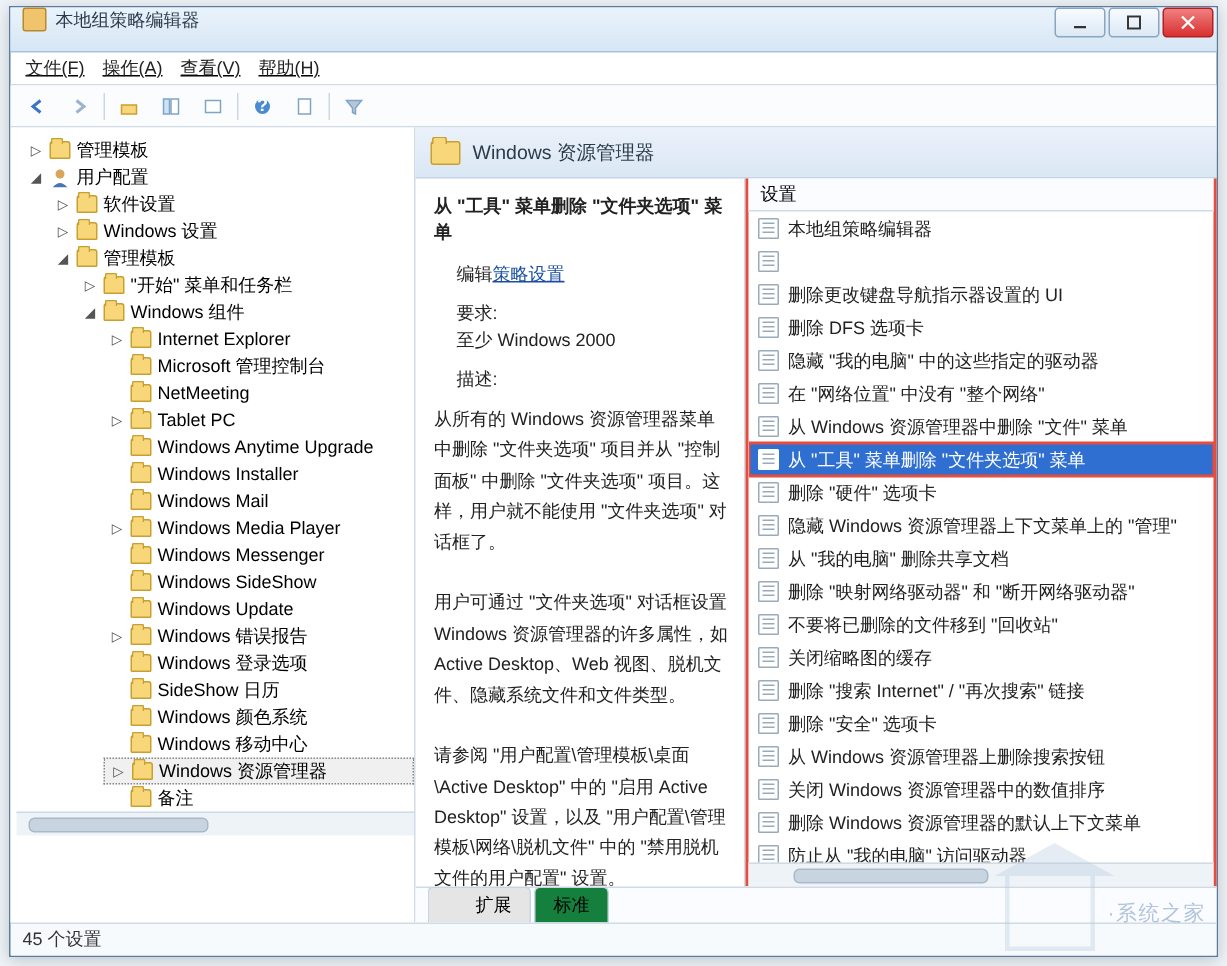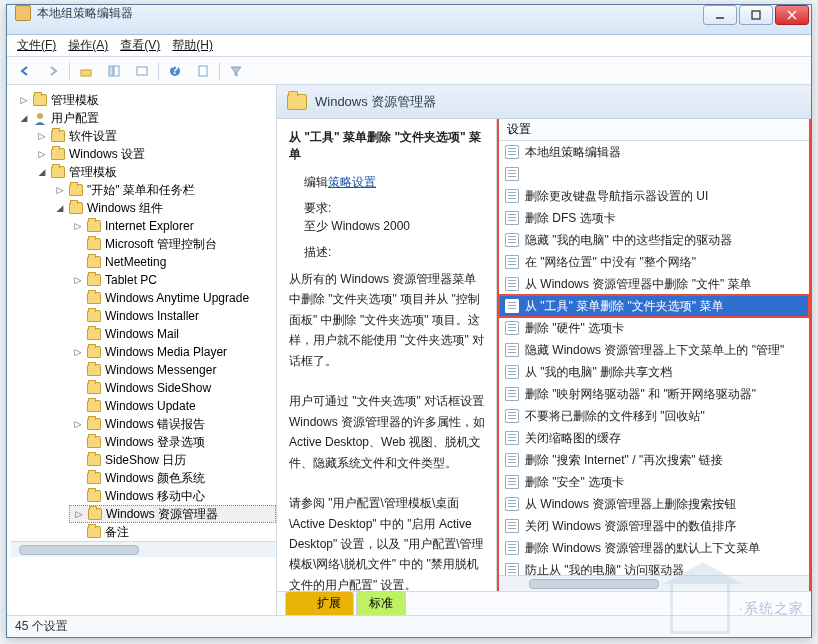--- a/index.html
+++ b/index.html
@@ -55,22 +55,22 @@
 .list-item .doc { width: 14px; height: 14px; border: 1px solid #9ab; background: #fff; border-radius: 1px; position: relative; }
 .list-item .doc:after { content:""; position:absolute; left:2px; top:2px; right:2px; height:1px; background:#9ab; box-shadow:0 3px 0 #9ab, 0 6px 0 #9ab; }
 .list-item .doc.sel { border-color:#fff; }
 .list-item.sel { background: #2f6fd1; color: #fff; outline: 2px solid #e74c3c; outline-offset: -1px; }
 .list-item:not(.sel) { color: #222; }
 
 .scrollbar-h { height: 16px; background: #eef3f8; border-top: 1px solid #d0dbe6; display: flex; align-items: center; }
 .sb-thumb { height: 10px; background: #c8d4e0; border: 1px solid #a9b9c9; border-radius: 4px; }
 
 .tabs-row { height: 24px; display: flex; align-items: flex-end; border-top: 1px solid #d0dbe6; padding-left: 8px; gap: 2px; background: #fafcff; }
-.tab { padding: 3px 12px; border: 1px solid #c6d4e3; border-bottom: none; border-radius: 4px 4px 0 0; background: #bef264; }
-.tab.active { background: #eab308; font-weight: normal; padding-left: 31px; }
+.tab { padding: 3px 12px; border: 1px solid #c6d4e3; border-bottom: none; border-radius: 4px 4px 0 0; background: #15803d; }
+.tab.active { background: #e5e5e5; font-weight: normal; padding-left: 31px; }
 
 .statusbar { height: 22px; border-top: 1px solid #d0dbe6; display: flex; align-items: center; padding: 0 8px; color: #333; background: #f7fafd; }
 
 
 .watermark { position: absolute; right: 14px; bottom: 10px; color: rgba(255,255,255,.15); display:flex; align-items:center; gap:8px; pointer-events:none; }
 .watermark .house { width:60px; height:50px; border:3px solid rgba(180,200,220,.35); border-top:none; position:relative; }
 .watermark .roof { position:absolute; left:-10px; top:-22px; width:0; height:0; border-left:40px solid transparent; border-right:40px solid transparent; border-bottom:22px solid rgba(180,200,220,.35); }
 .watermark .txt { color: rgba(120,150,190,.55); font-size: 14px; letter-spacing:1px; }
 </style>
 </head>

